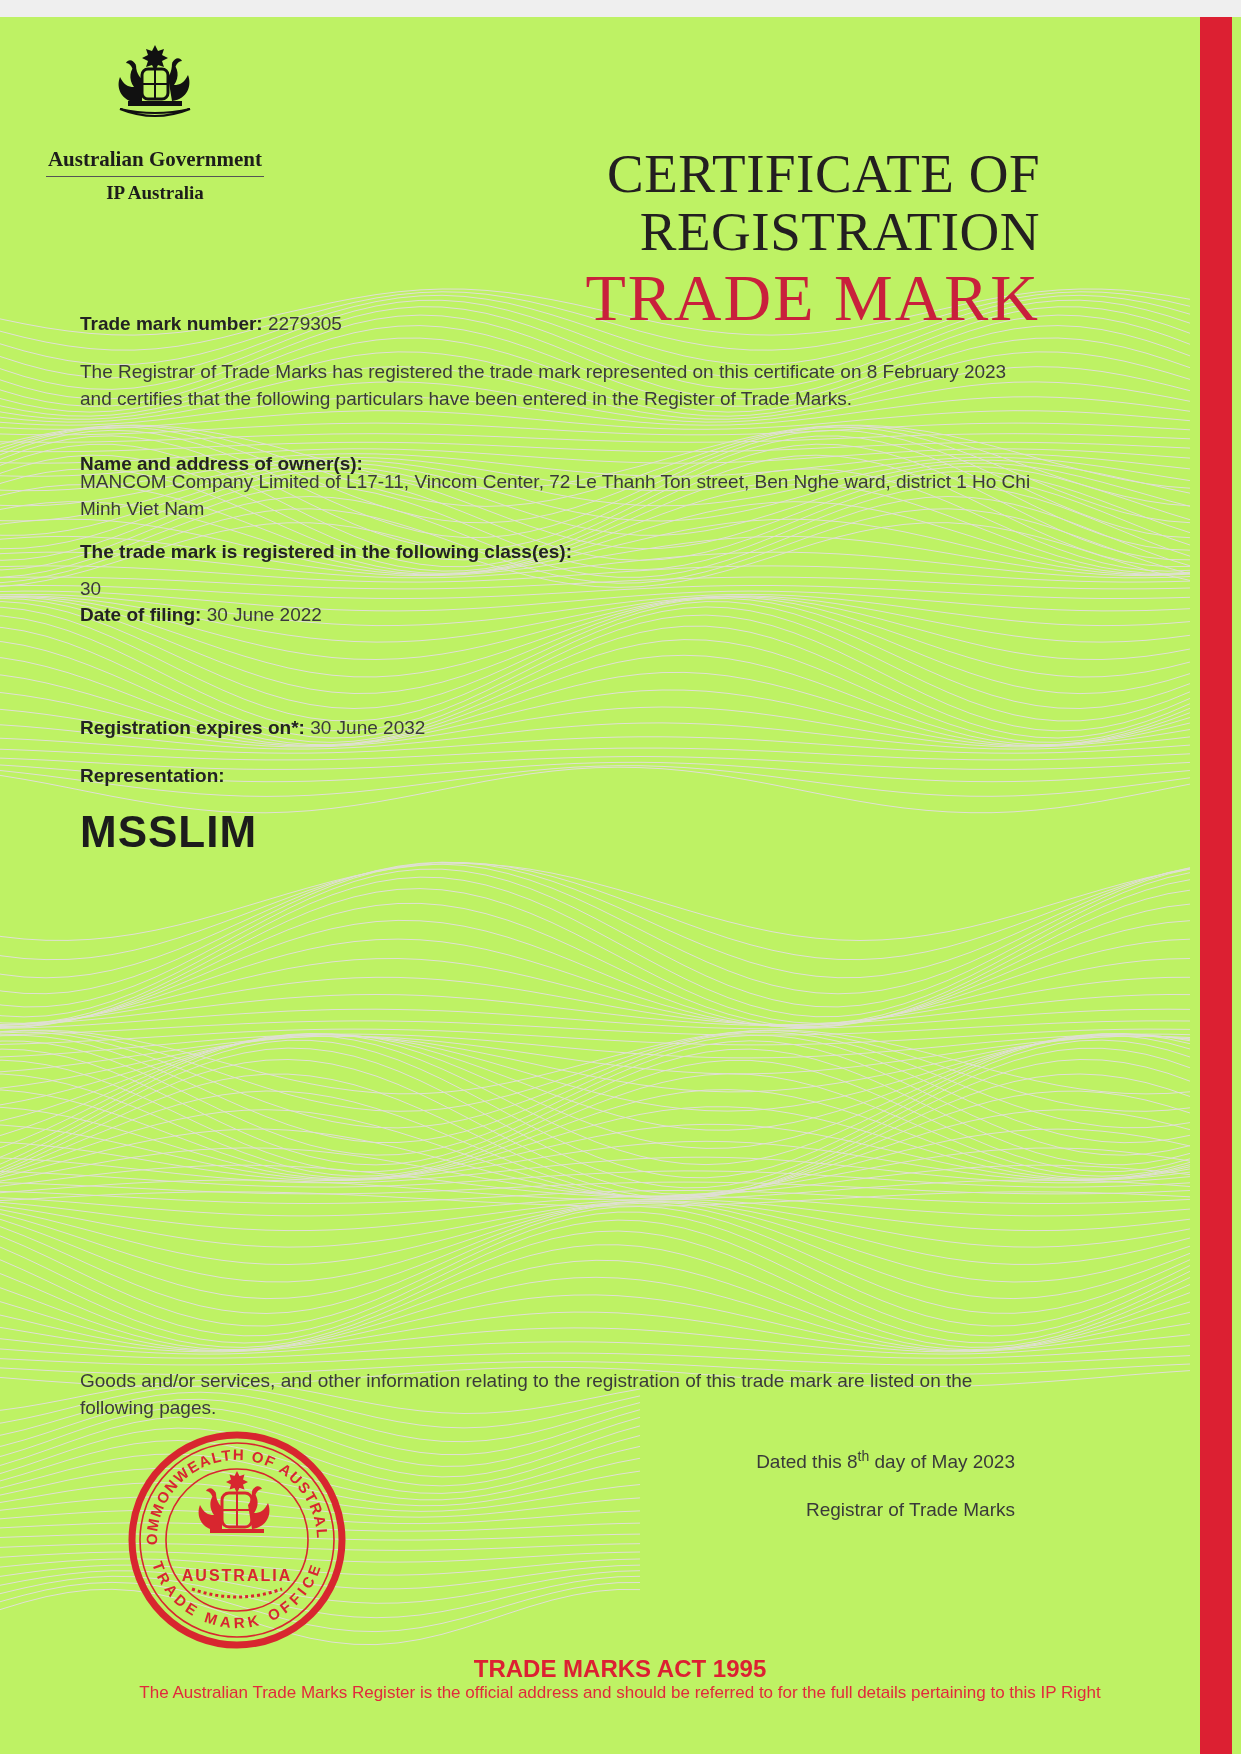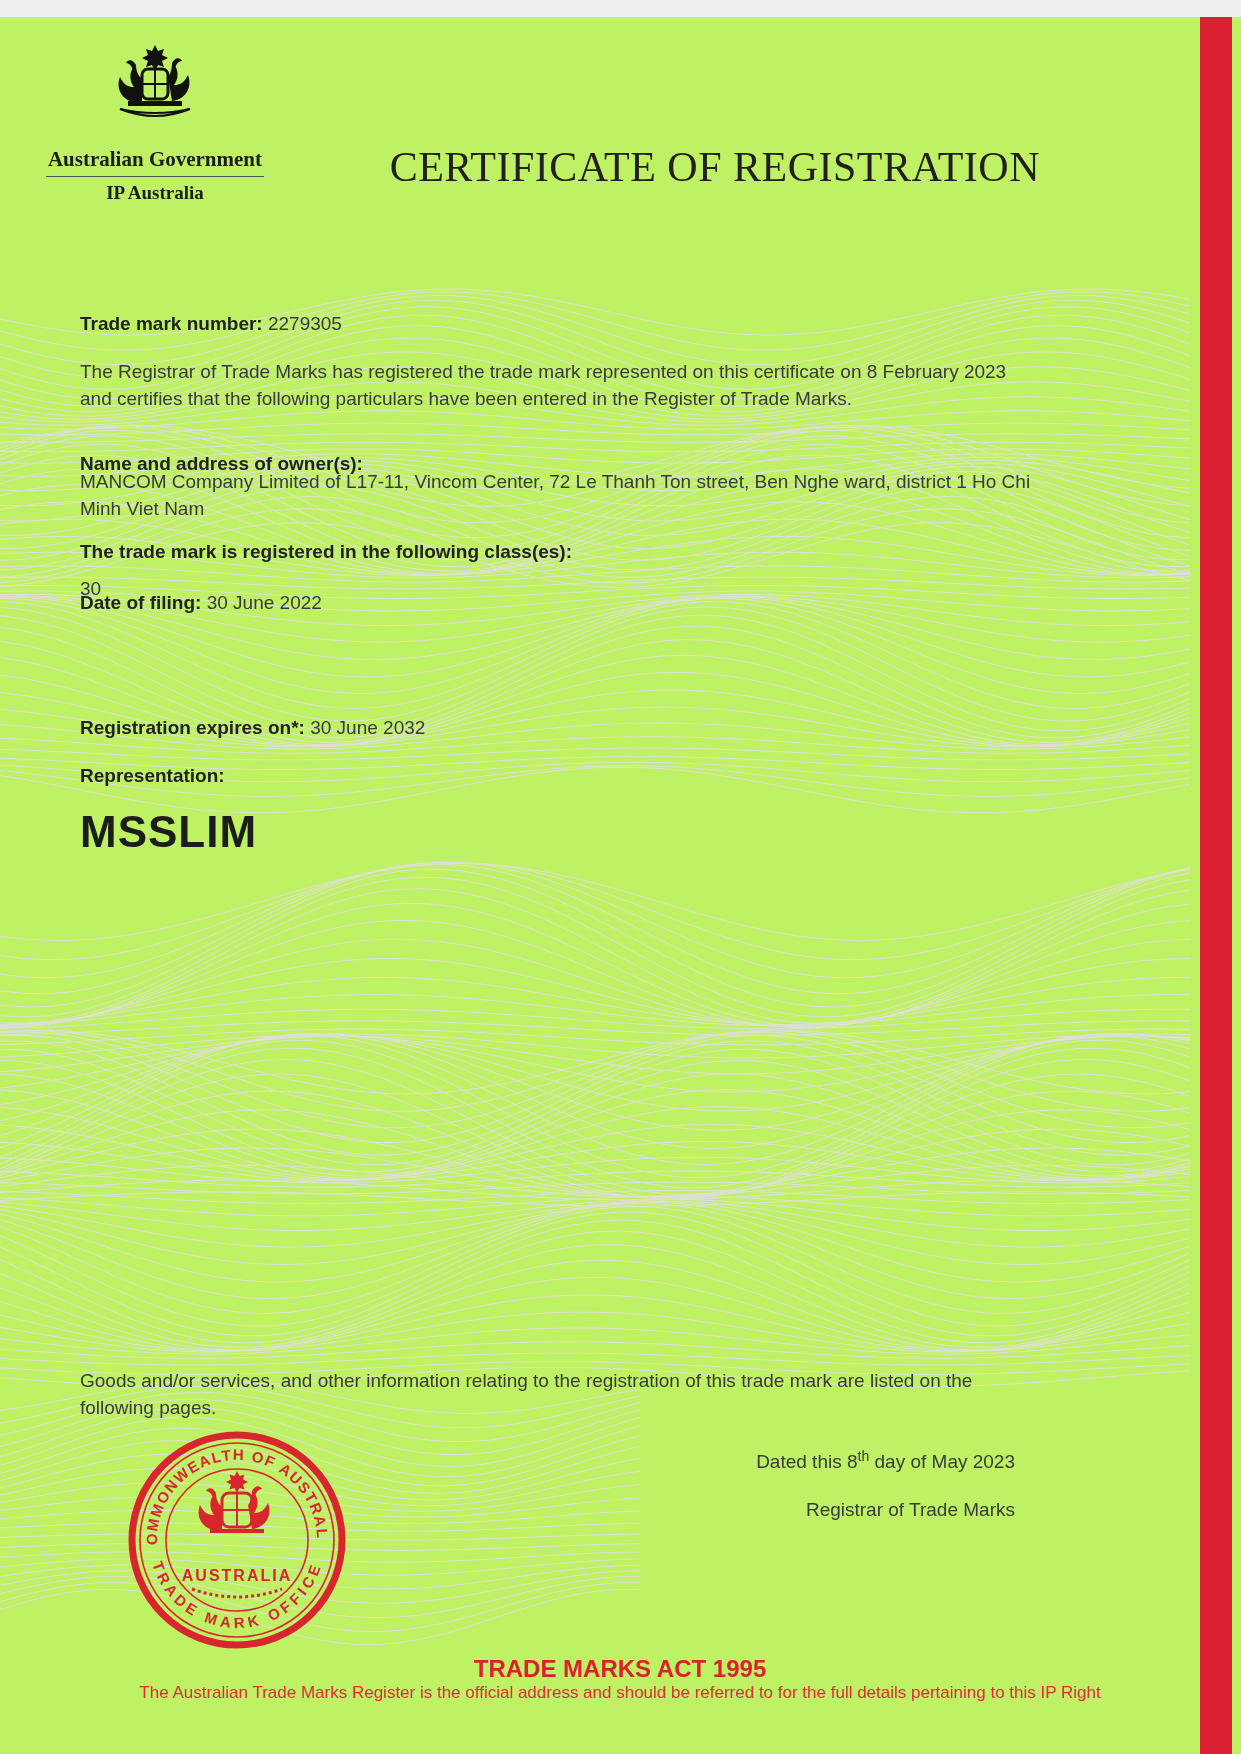--- a/index.html
+++ b/index.html
@@ -12,21 +12,21 @@
   .layer{position:absolute;z-index:2;}
   
   #side-bar{position:absolute;top:0;right:9px;width:32px;height:1754px;background:#DC2032;z-index:3;}
   
   #logo{left:40px;top:26px;width:230px;text-align:center;}
   #gov-label{font-family:"Liberation Serif",serif;font-weight:bold;font-size:21px;color:#1d1d1b;margin-top:4px;}
   #logo-divider{height:1px;background:#555;margin:4px 6px 5px 6px;}
   #agency-label{font-family:"Liberation Serif",serif;font-weight:bold;font-size:19px;color:#1d1d1b;}
   
   #title-block{left:300px;top:128px;width:740px;text-align:right;}
-  #title-line1{font-family:"Liberation Serif",serif;font-size:42px;letter-spacing:.5px;color:#231F20;line-height:1.05;}
+  #title-line1{font-family:"Liberation Serif",serif;font-size:55px;letter-spacing:.5px;color:#231F20;line-height:1.05;}
   #title-line2{font-family:"Liberation Serif",serif;font-size:66px;letter-spacing:2px;color:#C9203C;line-height:1.05;margin-top:2px;}
   
   .row{left:80px;font-size:19px;line-height:27px;color:#3a3a3a;}
   .lbl{font-weight:bold;color:#222;}
   #representation-value{left:80px;width:1060px;text-align:left;font-size:44px;font-weight:bold;letter-spacing:1px;color:#1c1c1c;}
   
   .right-block{left:80px;width:935px;text-align:right;font-size:19px;color:#3a3a3a;}
   .sup{font-size:14px;vertical-align:super;line-height:0;}
   
   #act-title{left:20px;width:1200px;text-align:center;font-size:24px;font-weight:bold;color:#DC2032;}
@@ -219,36 +219,37 @@
         <path d="M20 66 Q55 80 90 66 Q55 74 20 66 Z" stroke="#111" stroke-width="2" fill="none"></path>
       </g>
     </svg>
     <div id="gov-label">Australian Government</div>
     <div id="logo-divider"></div>
     <div id="agency-label">IP Australia</div>
   </div>
 
   <div id="title-block" class="layer">
     <div id="title-line1">CERTIFICATE OF REGISTRATION</div>
+    <div id="title-line2">TRADE MARK</div>
   </div>
 
   <div class="row layer" style="top:293px;">
     <span class="lbl">Trade mark number:</span>
     <span>2279305</span>
   </div>
 
   <div class="row layer" style="top:341px;width:940px;">The Registrar of Trade Marks has registered the trade mark represented on this certificate on 8 February 2023 and certifies that the following particulars have been entered in the Register of Trade Marks.</div>
 
   <div class="row layer lbl" style="top:433px;">Name and address of owner(s):</div>
   <div class="row layer" style="top:451px;width:965px;">MANCOM Company Limited of L17-11, Vincom Center, 72 Le Thanh Ton street, Ben Nghe ward, district 1 Ho Chi Minh Viet Nam</div>
 
   <div class="row layer lbl" style="top:521px;">The trade mark is registered in the following class(es):</div>
   <div class="row layer" style="top:558px;">30</div>
 
-  <div class="row layer" style="top:572px;text-align:right;">
+  <div class="row layer" style="top:584px;text-align:right;">
     <span class="lbl">Date of filing:</span>
     <span>30 June 2022</span>
   </div>
 
 
   <div class="row layer" style="top:697px;">
     <span class="lbl">Registration expires on*:</span>
     <span>30 June 2032</span>
   </div>
 

